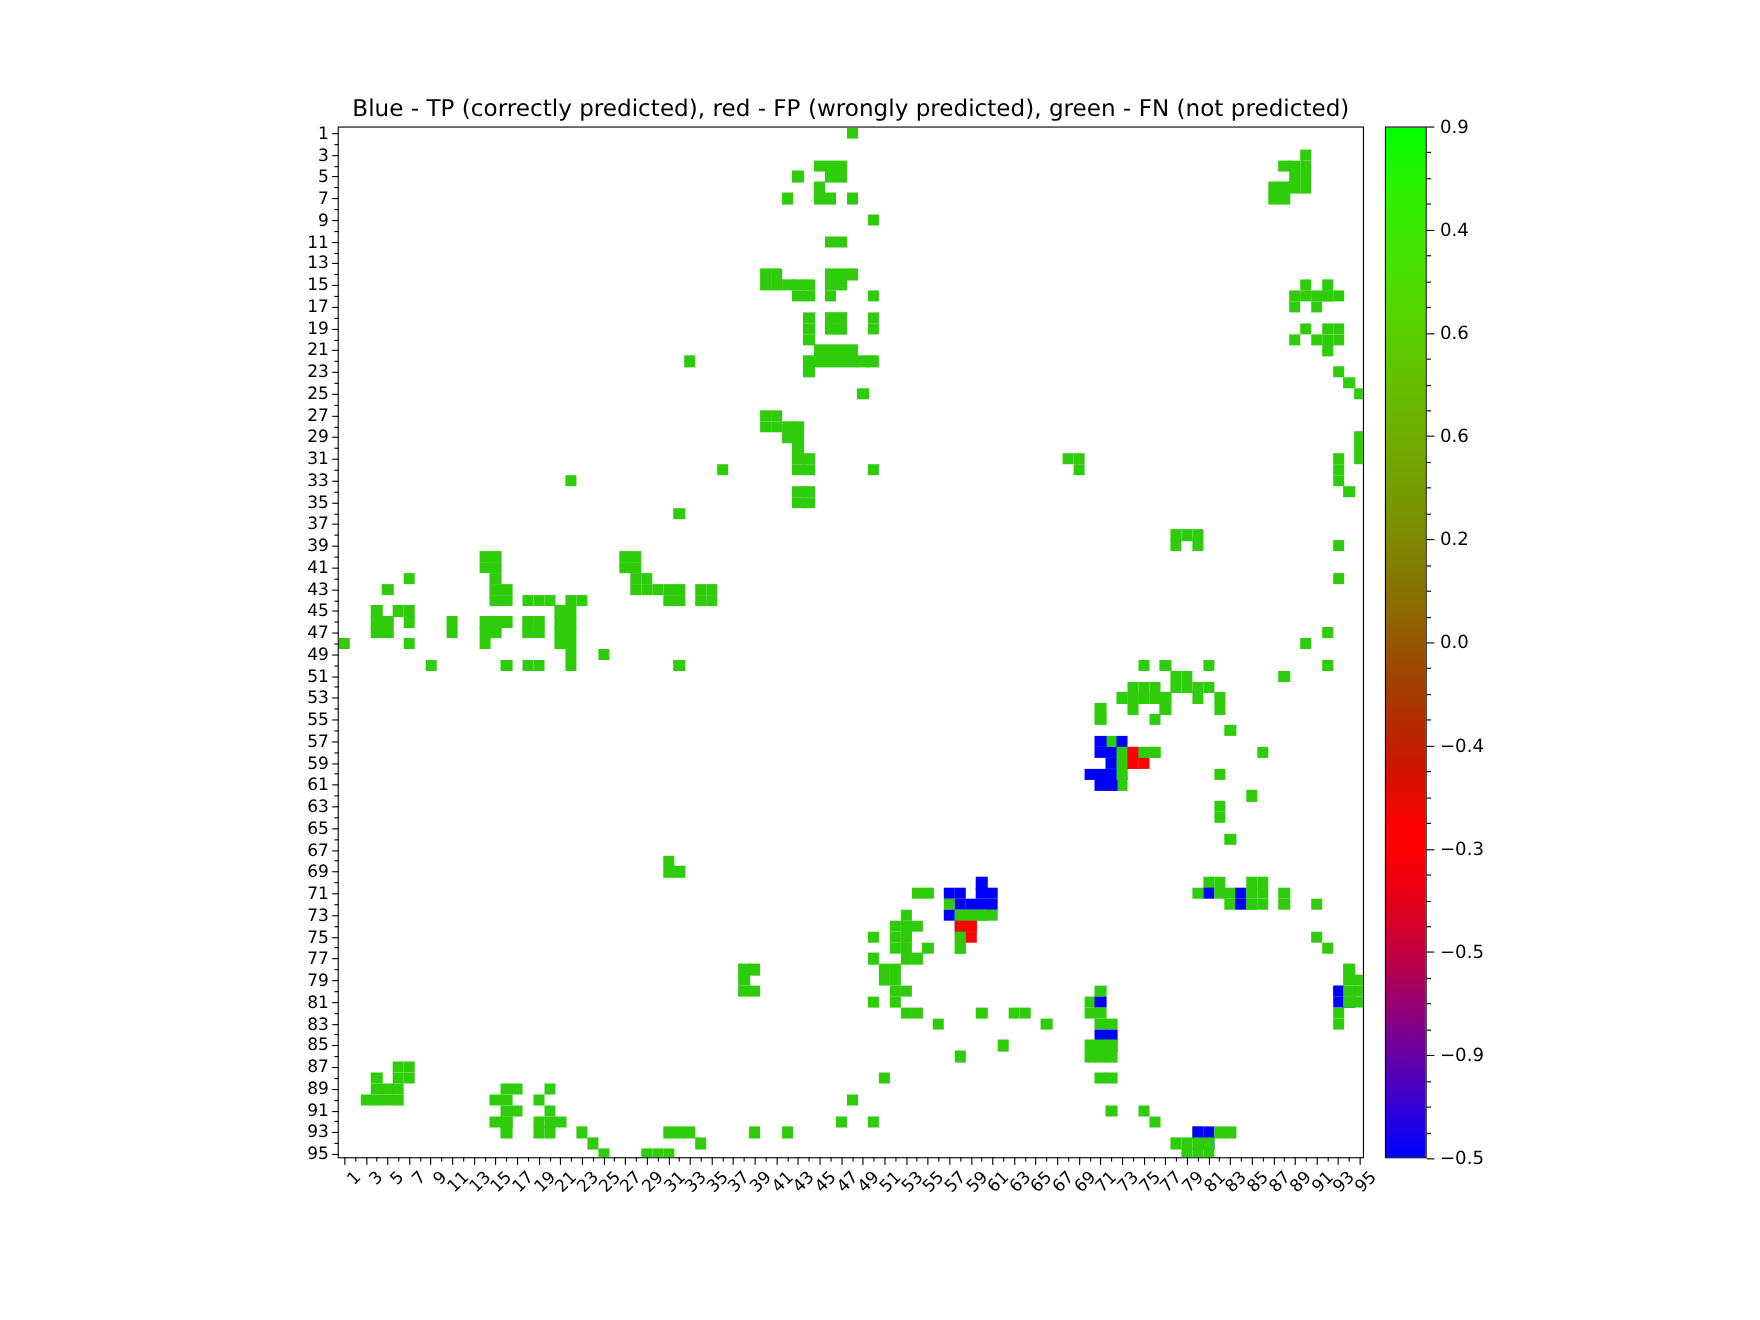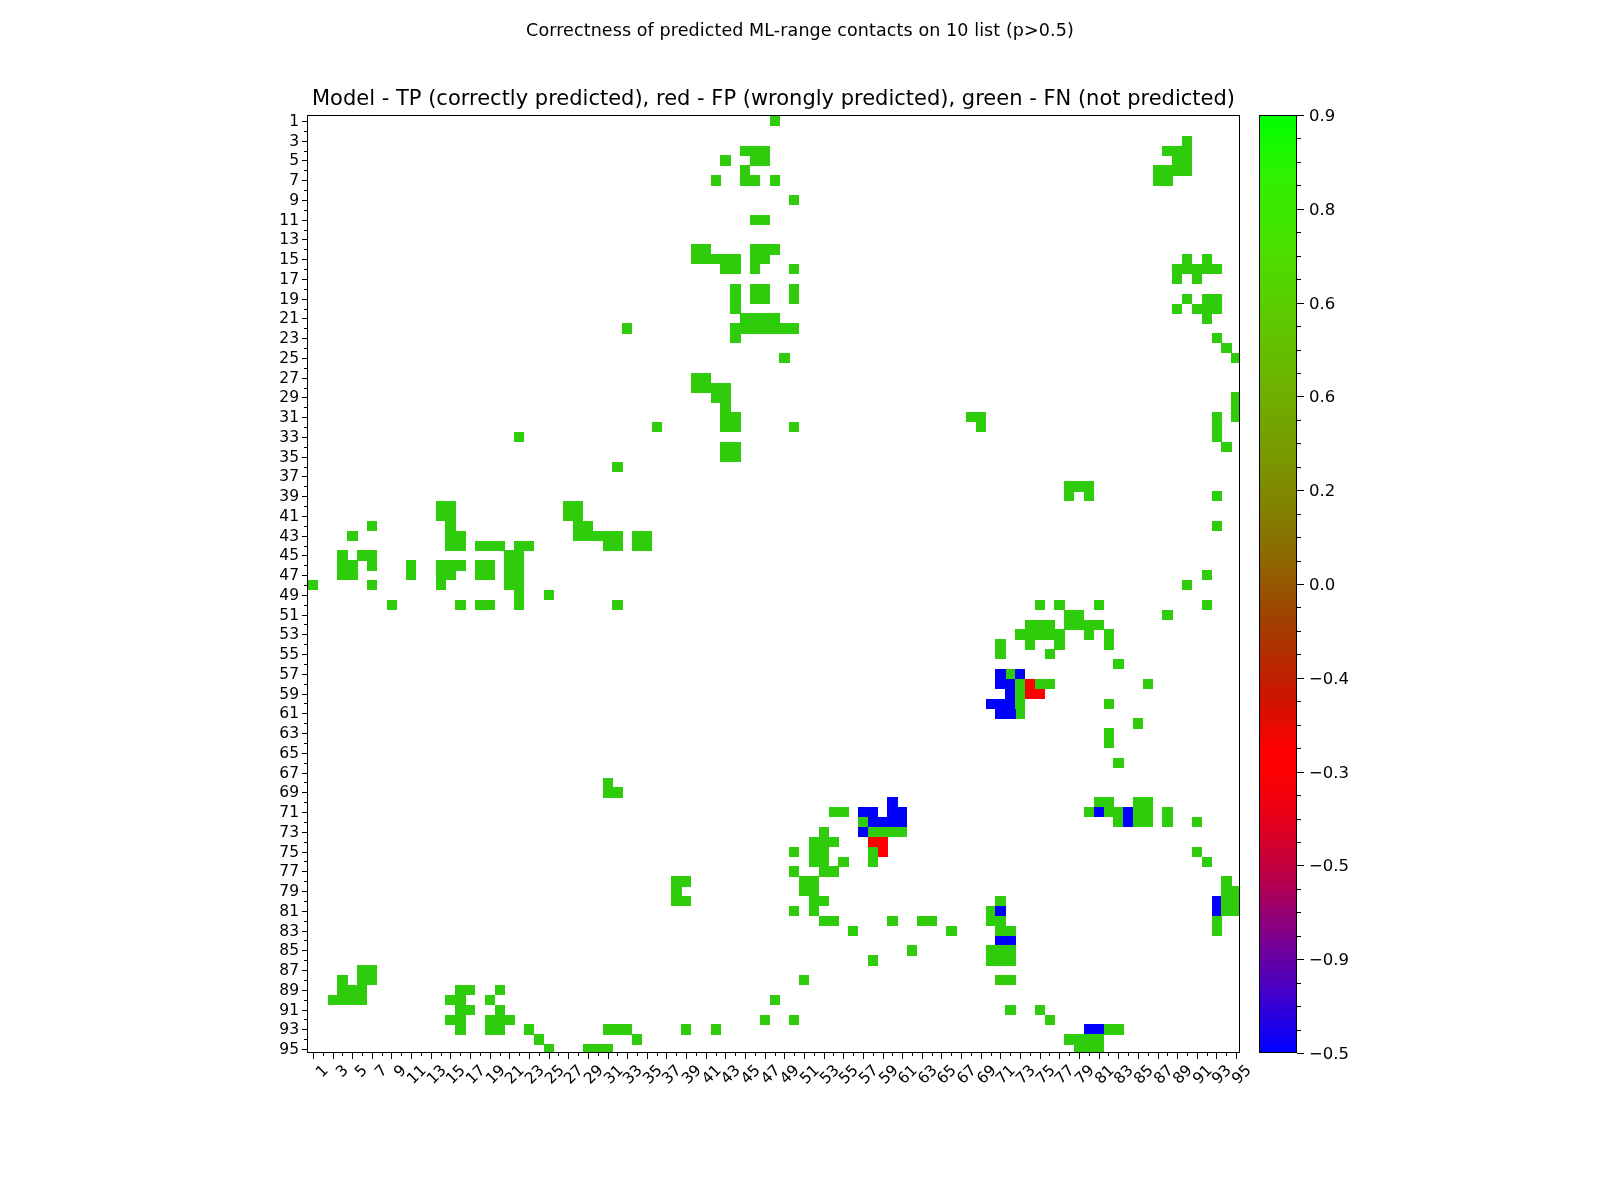--- a/index.html
+++ b/index.html
@@ -147,24 +147,23 @@
     left: 50px;
     transform: translateY(-50%);
     font-size: 16.5px;
     white-space: nowrap;
   }
 </style>
 </head>
 <body>
 
 <div id="title-block">
-  <div id="suptitle-line2">Correctness of predicted ML-range contacts on 10 list (p&gt;0.5)</div>
 </div>
 
-<div id="axes-title">Model - TP (correctly predicted), red - FP (wrongly predicted), green - FN (not predicted)</div>
+<div id="axes-title">Blue - TP (correctly predicted), red - FP (wrongly predicted), green - FN (not predicted)</div>
 
 <div id="plot-frame">
   <div id="matrix-layer">
       <div class="cell" style="left: 432.126px; top: 29.6211px; width: 10.2211px; height: 10.2737px; background: rgb(46, 204, 10);"></div>
       <div class="cell" style="left: 29.4632px; top: 434.442px; width: 10.2211px; height: 10.2737px; background: rgb(46, 204, 10);"></div>
       <div class="cell" style="left: 402.663px; top: 59.2421px; width: 10.2211px; height: 10.2737px; background: rgb(46, 204, 10);"></div>
       <div class="cell" style="left: 58.9263px; top: 404.821px; width: 10.2211px; height: 10.2737px; background: rgb(46, 204, 10);"></div>
       <div class="cell" style="left: 432.126px; top: 49.3684px; width: 10.2211px; height: 10.2737px; background: rgb(46, 204, 10);"></div>
       <div class="cell" style="left: 49.1053px; top: 434.442px; width: 10.2211px; height: 10.2737px; background: rgb(46, 204, 10);"></div>
       <div class="cell" style="left: 432.126px; top: 59.2421px; width: 10.2211px; height: 10.2737px; background: rgb(46, 204, 10);"></div>
@@ -907,21 +906,21 @@
       <div class="xlabel" style="left: 934.089px;">95</div>
     </div>
 </div>
 
 <div id="colorbar-wrap">
   <div id="colorbar-gradient"></div>
   <div id="colorbar-ticks">
       <div class="cb-tick" style="top: 0px;"></div>
       <div class="cb-label" style="top: 0px;">0.9</div>
       <div class="cb-tick" style="top: 93.8px;"></div>
-      <div class="cb-label" style="top: 93.8px;">0.8</div>
+      <div class="cb-label" style="top: 93.8px;">0.4</div>
       <div class="cb-tick" style="top: 187.6px;"></div>
       <div class="cb-label" style="top: 187.6px;">0.6</div>
       <div class="cb-tick" style="top: 281.4px;"></div>
       <div class="cb-label" style="top: 281.4px;">0.6</div>
       <div class="cb-tick" style="top: 375.2px;"></div>
       <div class="cb-label" style="top: 375.2px;">0.2</div>
       <div class="cb-tick" style="top: 469px;"></div>
       <div class="cb-label" style="top: 469px;">0.0</div>
       <div class="cb-tick" style="top: 562.8px;"></div>
       <div class="cb-label" style="top: 562.8px;">−0.4</div>

